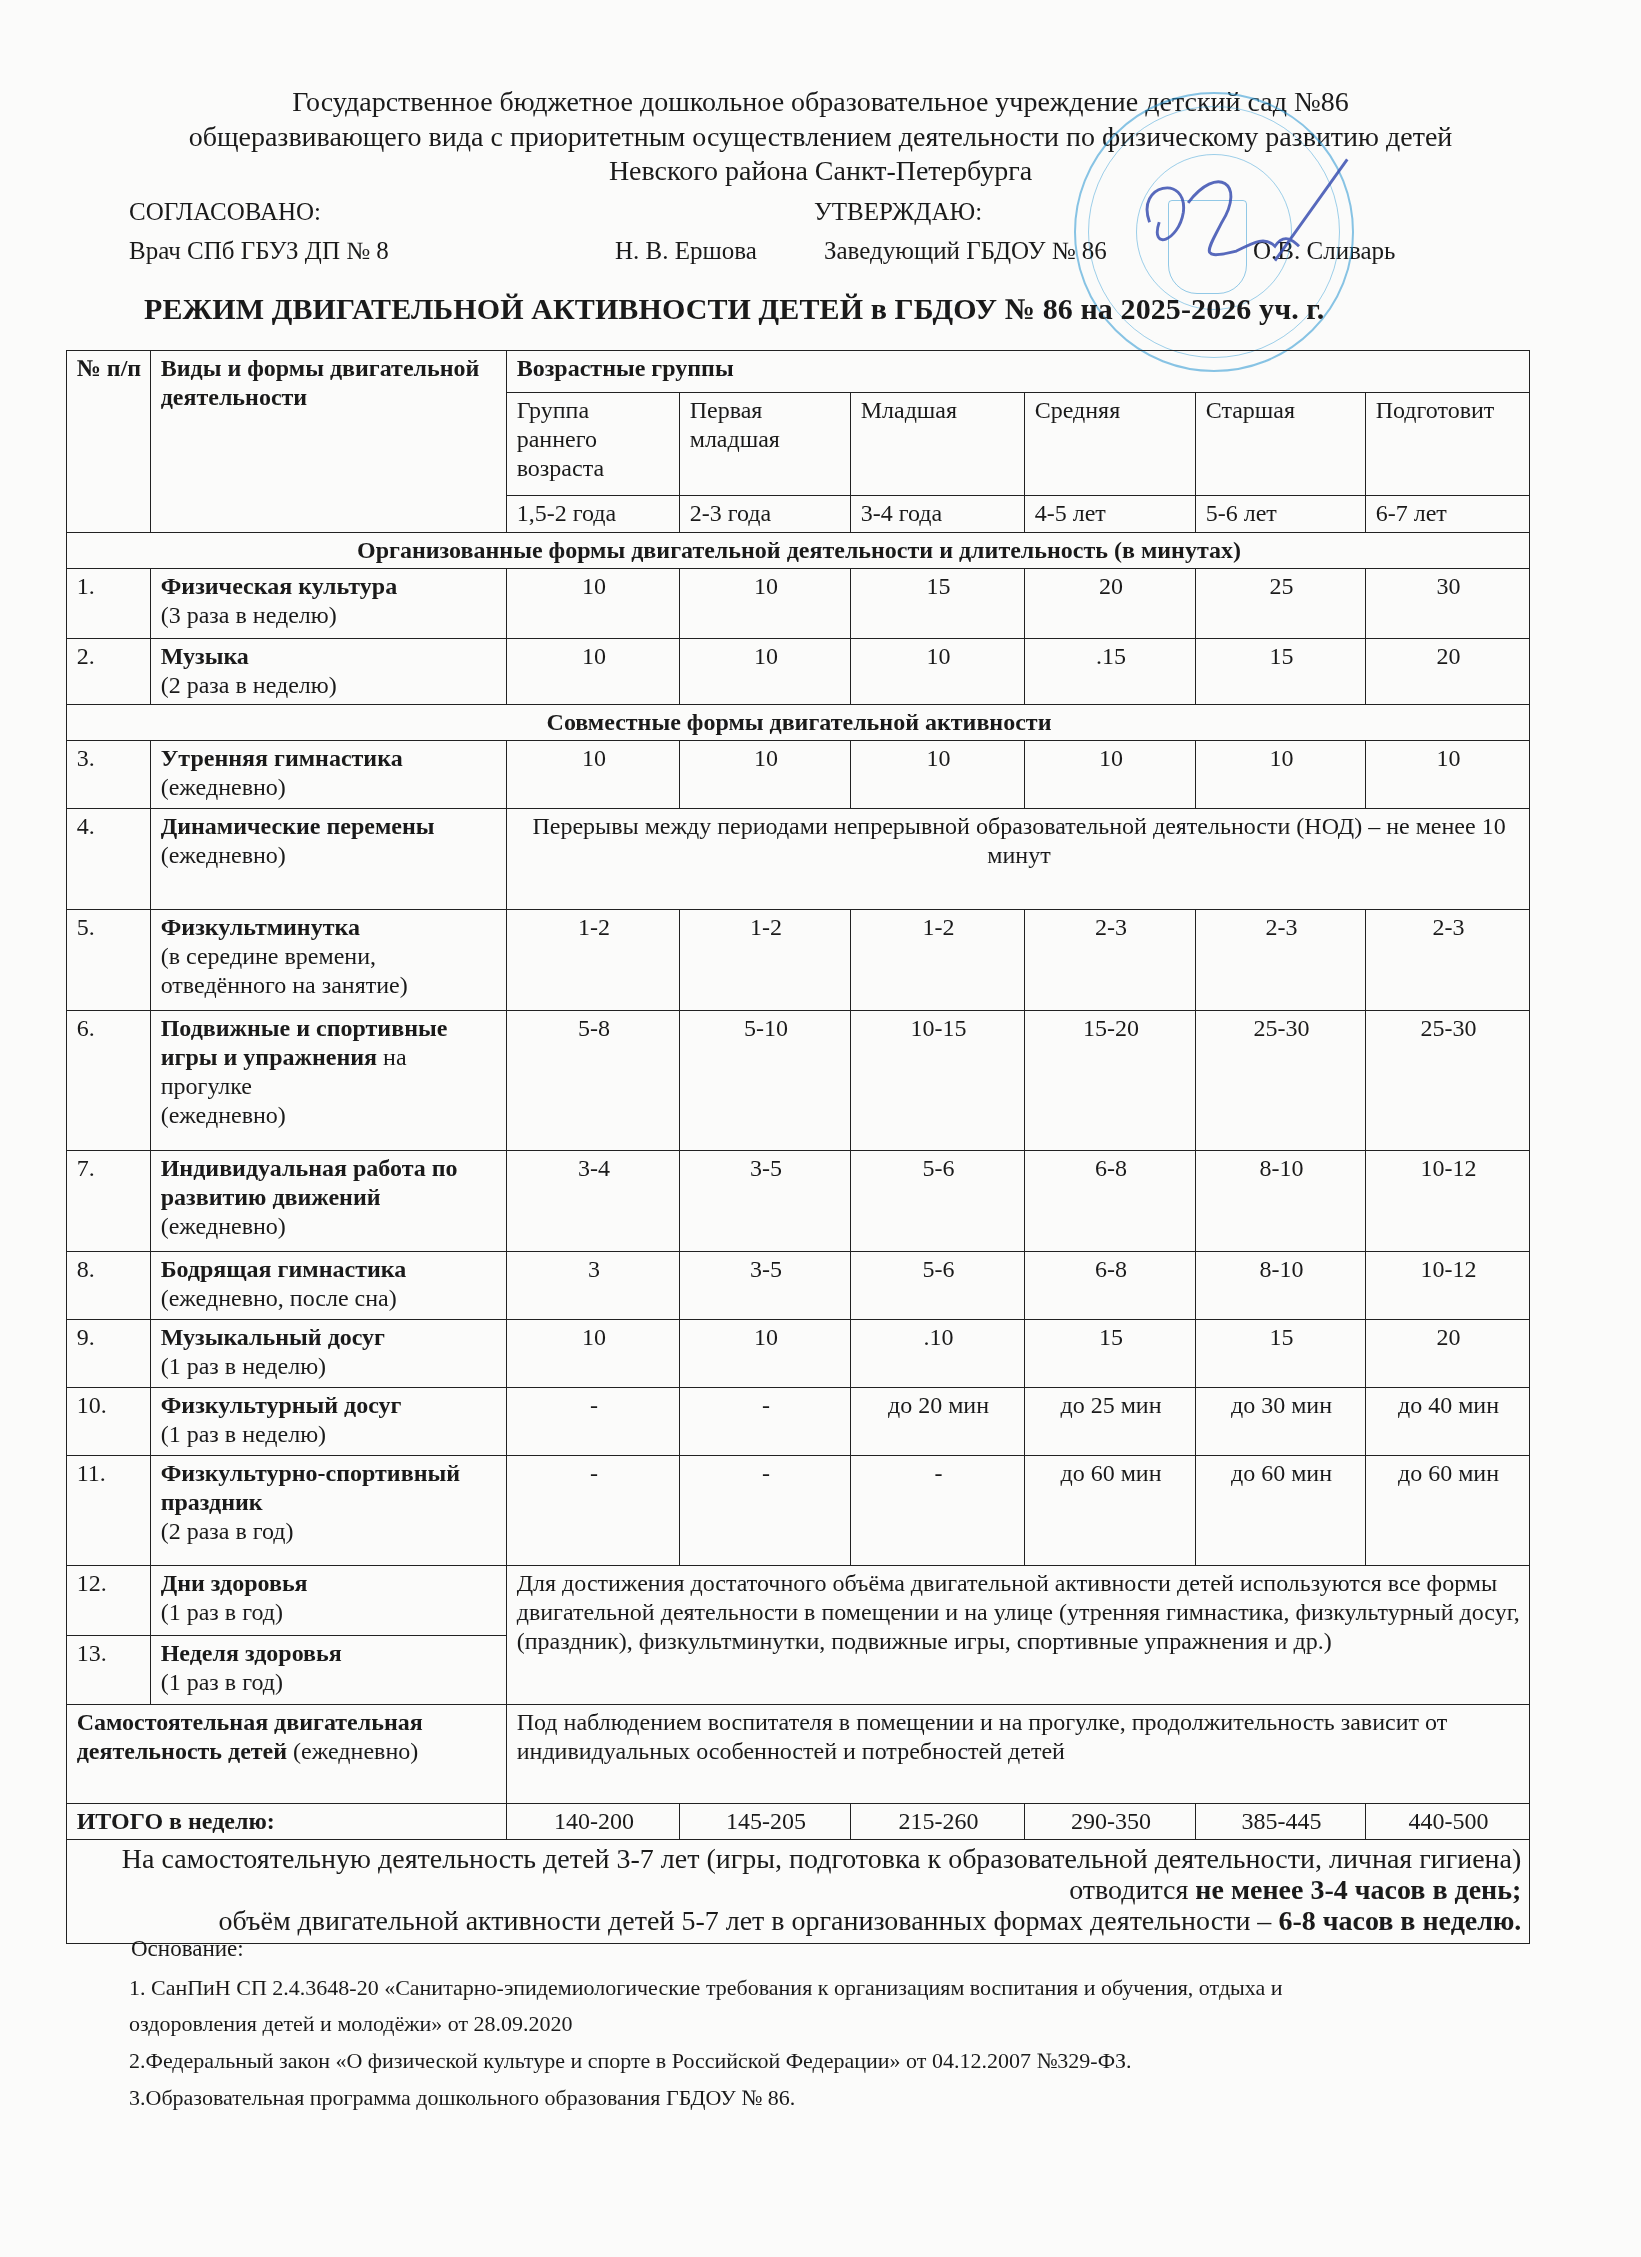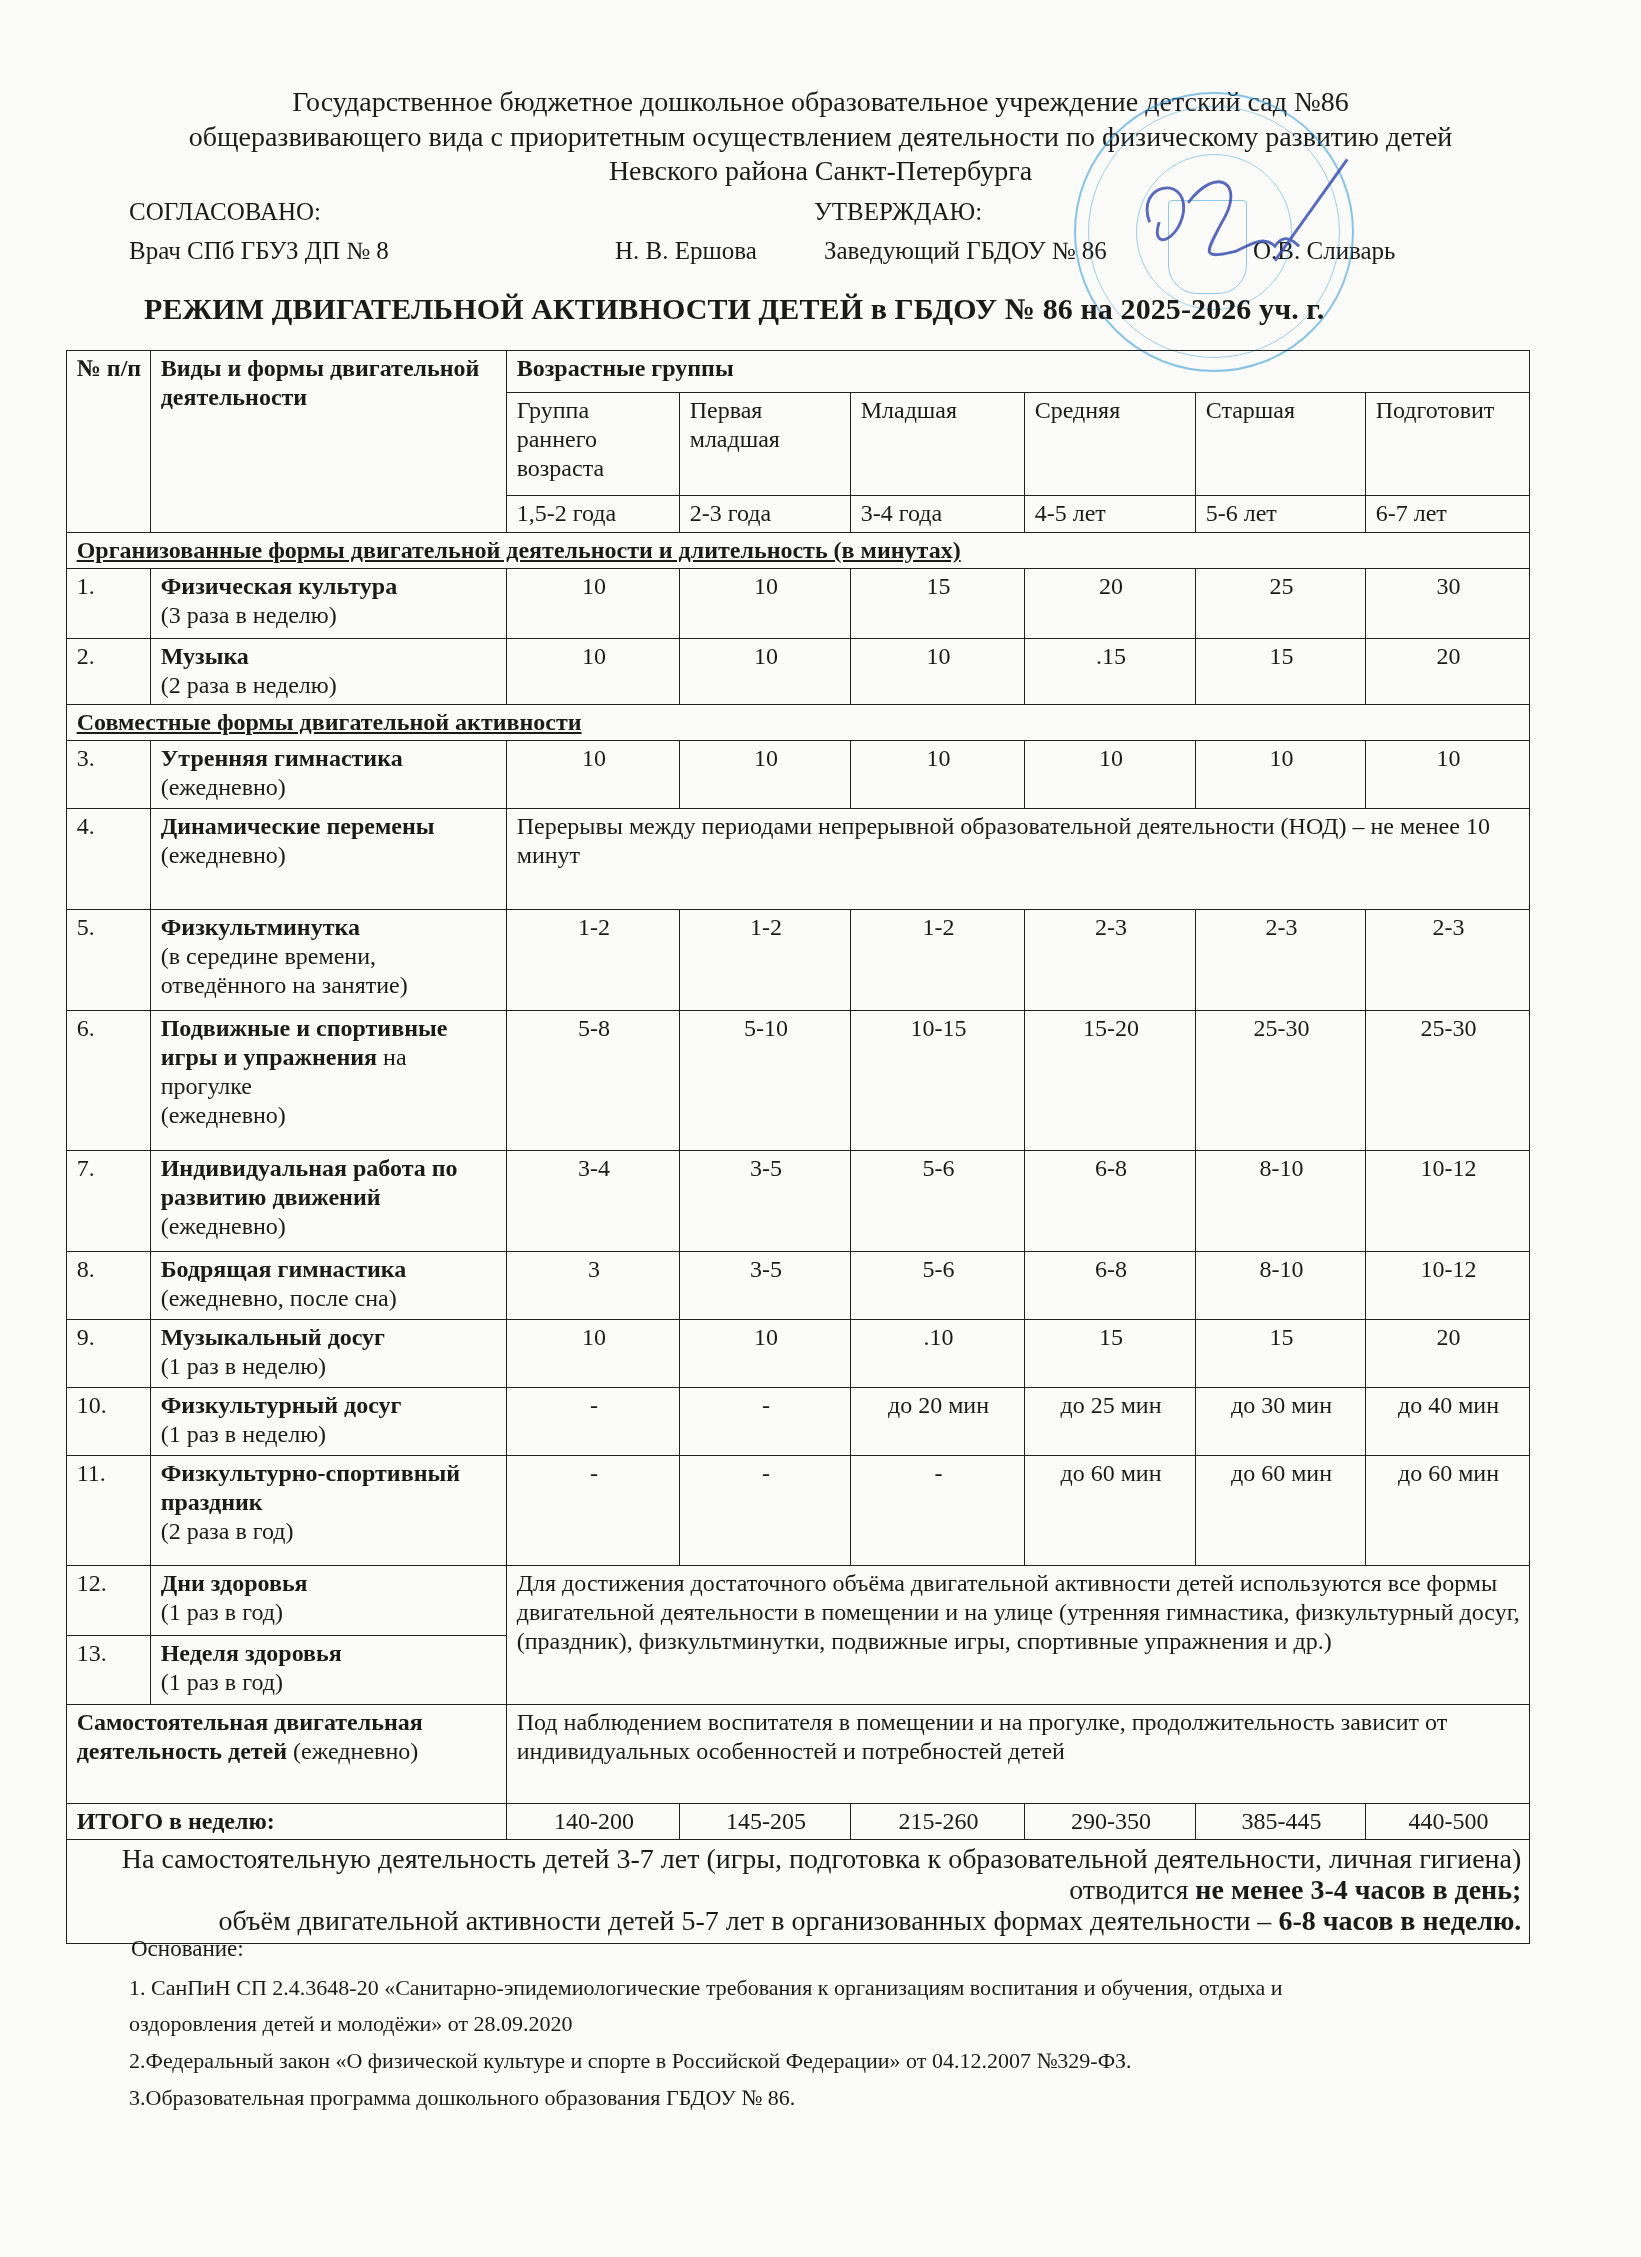--- a/index.html
+++ b/index.html
@@ -16,25 +16,25 @@
   table.main {
     position: absolute; left: 66px; top: 350px; width: 1463px;
     border-collapse: collapse; table-layout: fixed;
     font-size: 24px; line-height: 29px;
   }
   table.main td {
     border: 1.9px solid #222; padding: 2.9px 7.7px 2.9px 9.7px; vertical-align: top;
     word-wrap: break-word;
   }
   td.c { text-align: center; }
-  td.sec { font-weight: bold; padding-top: 1.9px; padding-bottom: 1.9px; text-decoration: underline; }
+  td.sec { text-align: center; font-weight: bold; padding-top: 1.9px; padding-bottom: 1.9px; }
   td.num { padding-left: 11.6px; }
   .b { font-weight: bold; }
   td.merge-text { text-align: left; margin-top: 20px; }
-  td.center-merge { }
+  td.center-merge { text-align: center; }
   td.note { font-size: 28px; line-height: 31px; padding-left: 9.7px; text-align: right; }
 
   .basis { position: absolute; left: 131px; font-size: 22px; line-height: 29px; white-space: nowrap; }
 
   
   .stamp {
     position: absolute; left: 1074px; top: 92px; width: 280px; height: 280px;
     border-radius: 50%; border: 2.9px solid rgba(40,150,210,0.55);
     box-sizing: border-box; pointer-events: none;
   }

